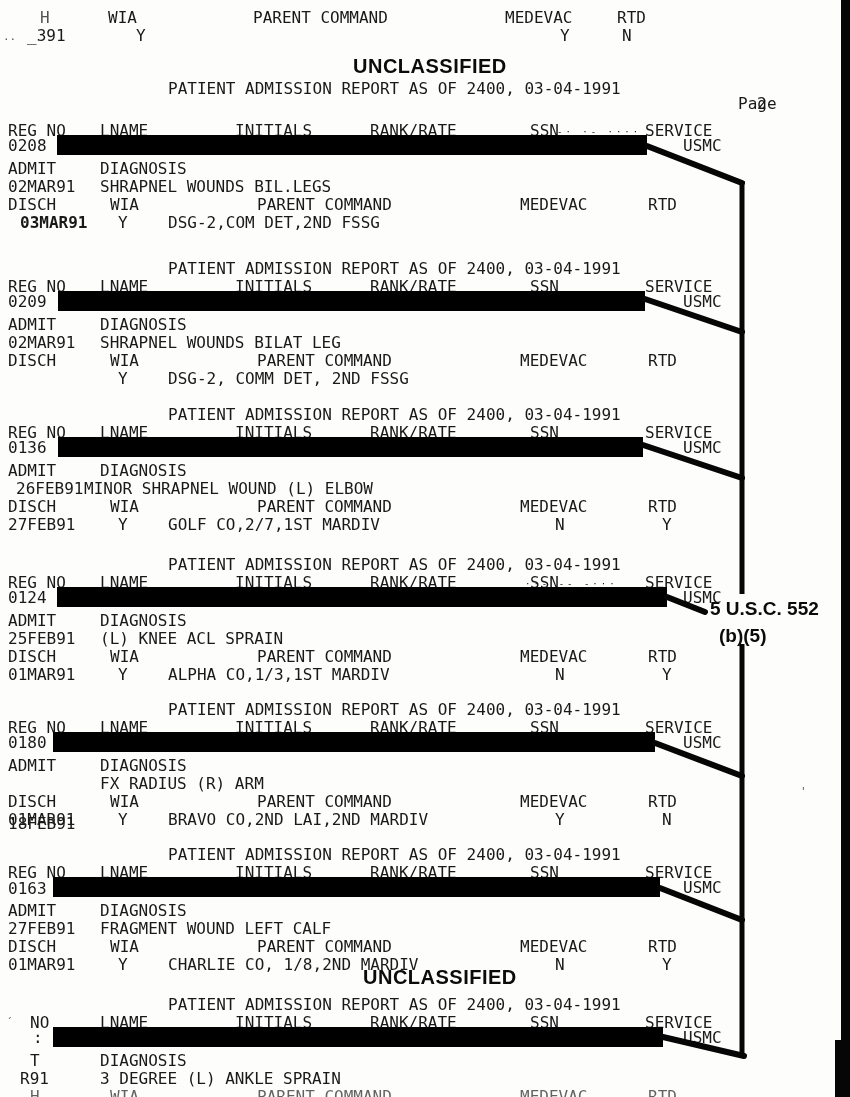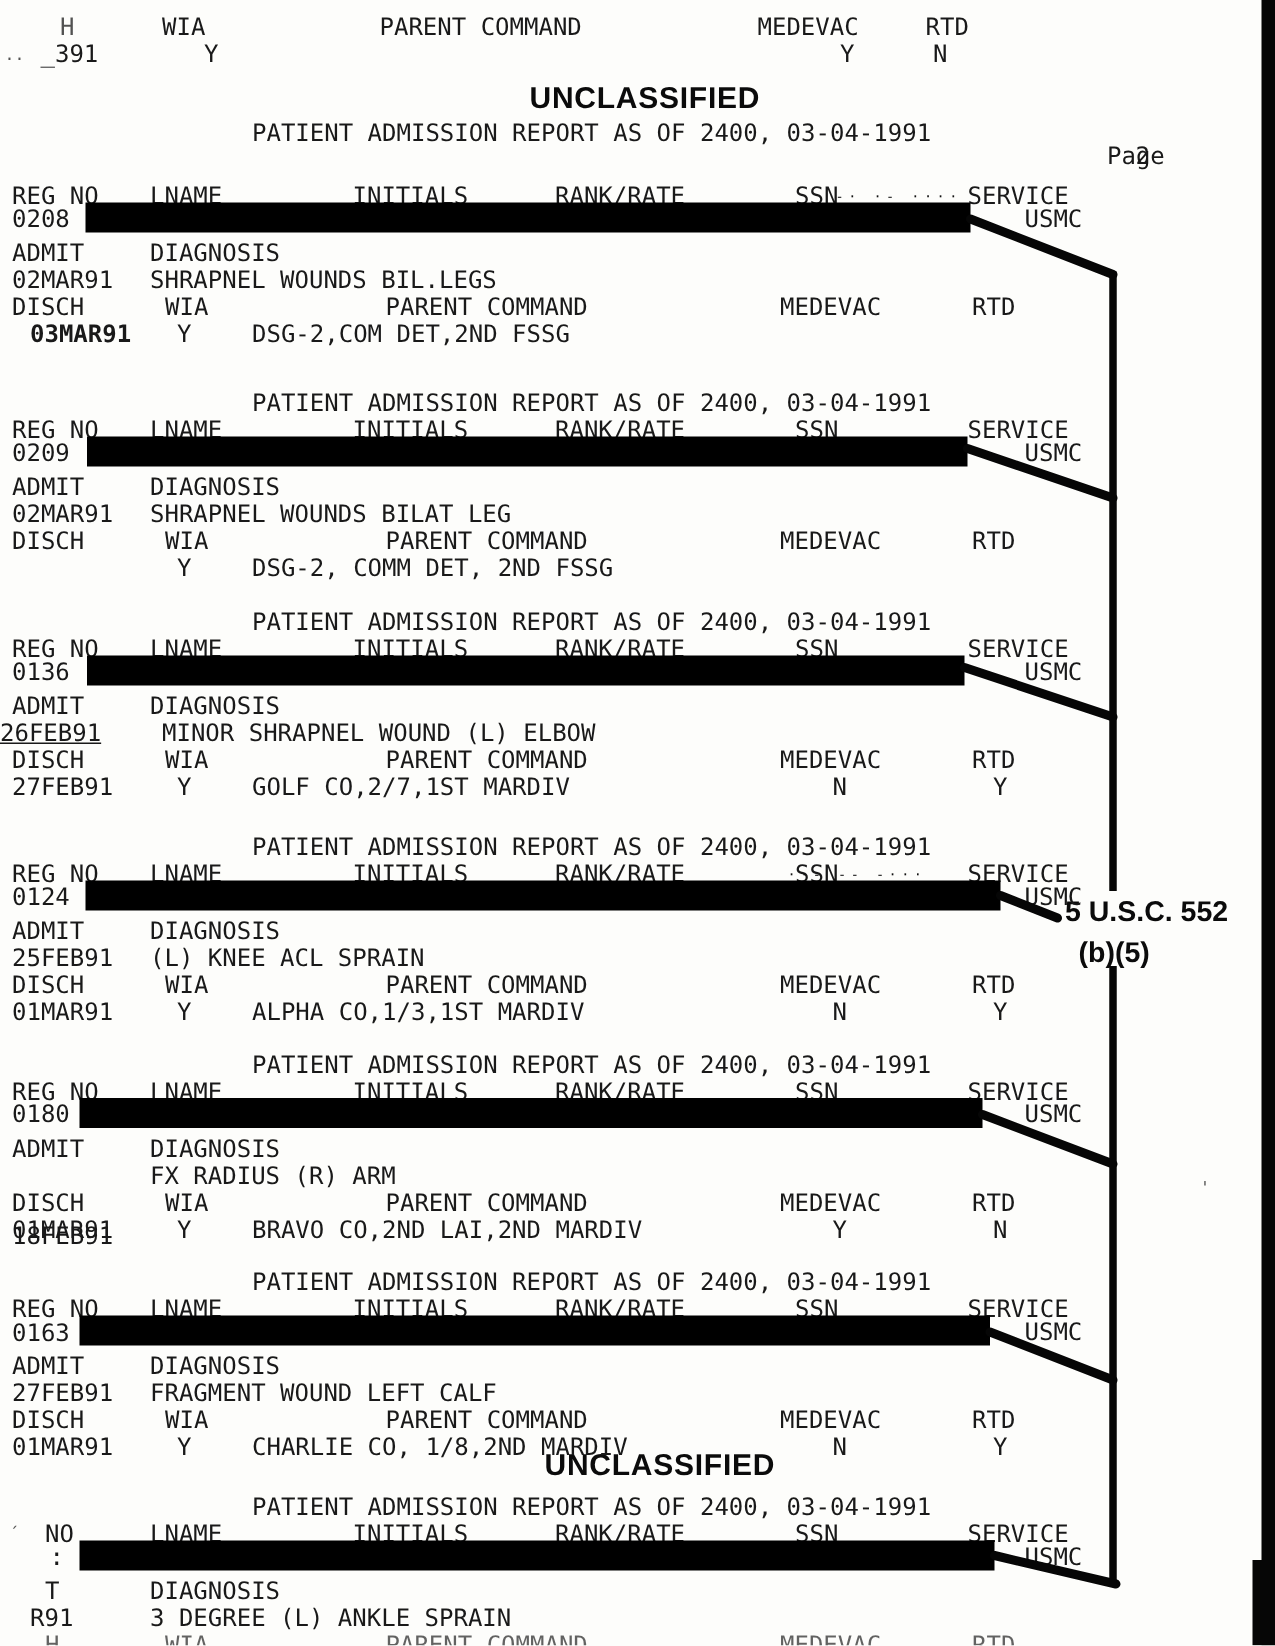--- a/index.html
+++ b/index.html
@@ -95,22 +95,22 @@
       <span class="m" style="left: 100px; top: 424px;">LNAME</span>
       <span class="m" style="left: 235px; top: 424px;">INITIALS</span>
       <span class="m" style="left: 370px; top: 424px;">RANK/RATE</span>
       <span class="m" style="left: 530px; top: 424px;">SSN</span>
       <span class="m" style="left: 645px; top: 424px;">SERVICE</span>
       <span class="m" style="left: 8px; top: 439px;">0136</span>
       <div class="bar" style="left: 58px; top: 437px; width: 585px; background: rgb(0, 0, 0);"></div>
       <span class="m" style="left: 683px; top: 439px;">USMC</span>
       <span class="m" style="left: 8px; top: 462px;">ADMIT</span>
       <span class="m" style="left: 100px; top: 462px;">DIAGNOSIS</span>
-      <span class="m" style="left: 0; top: 480px; text-decoration: underline;">26FEB91</span>
-      <span class="m" style="left: 108px; top: 480px;">MINOR SHRAPNEL WOUND (L) ELBOW</span>
+      <span class="m" style="left: 16px; top: 480px;">26FEB91</span>
+      <span class="m" style="left: 84px; top: 480px;">MINOR SHRAPNEL WOUND (L) ELBOW</span>
       <span class="m" style="left: 8px; top: 498px;">DISCH</span>
       <span class="m" style="left: 110px; top: 498px;">WIA</span>
       <span class="m" style="left: 257px; top: 498px;">PARENT COMMAND</span>
       <span class="m" style="left: 520px; top: 498px;">MEDEVAC</span>
       <span class="m" style="left: 648px; top: 498px;">RTD</span>
       <span class="m" style="left: 8px; top: 516px;">27FEB91</span>
       <span class="m" style="left: 118px; top: 516px;">Y</span>
       <span class="m" style="left: 168px; top: 516px;">GOLF CO,2/7,1ST MARDIV</span>
       <span class="m" style="left: 555px; top: 516px;">N</span>
       <span class="m" style="left: 662px; top: 516px;">Y</span>

